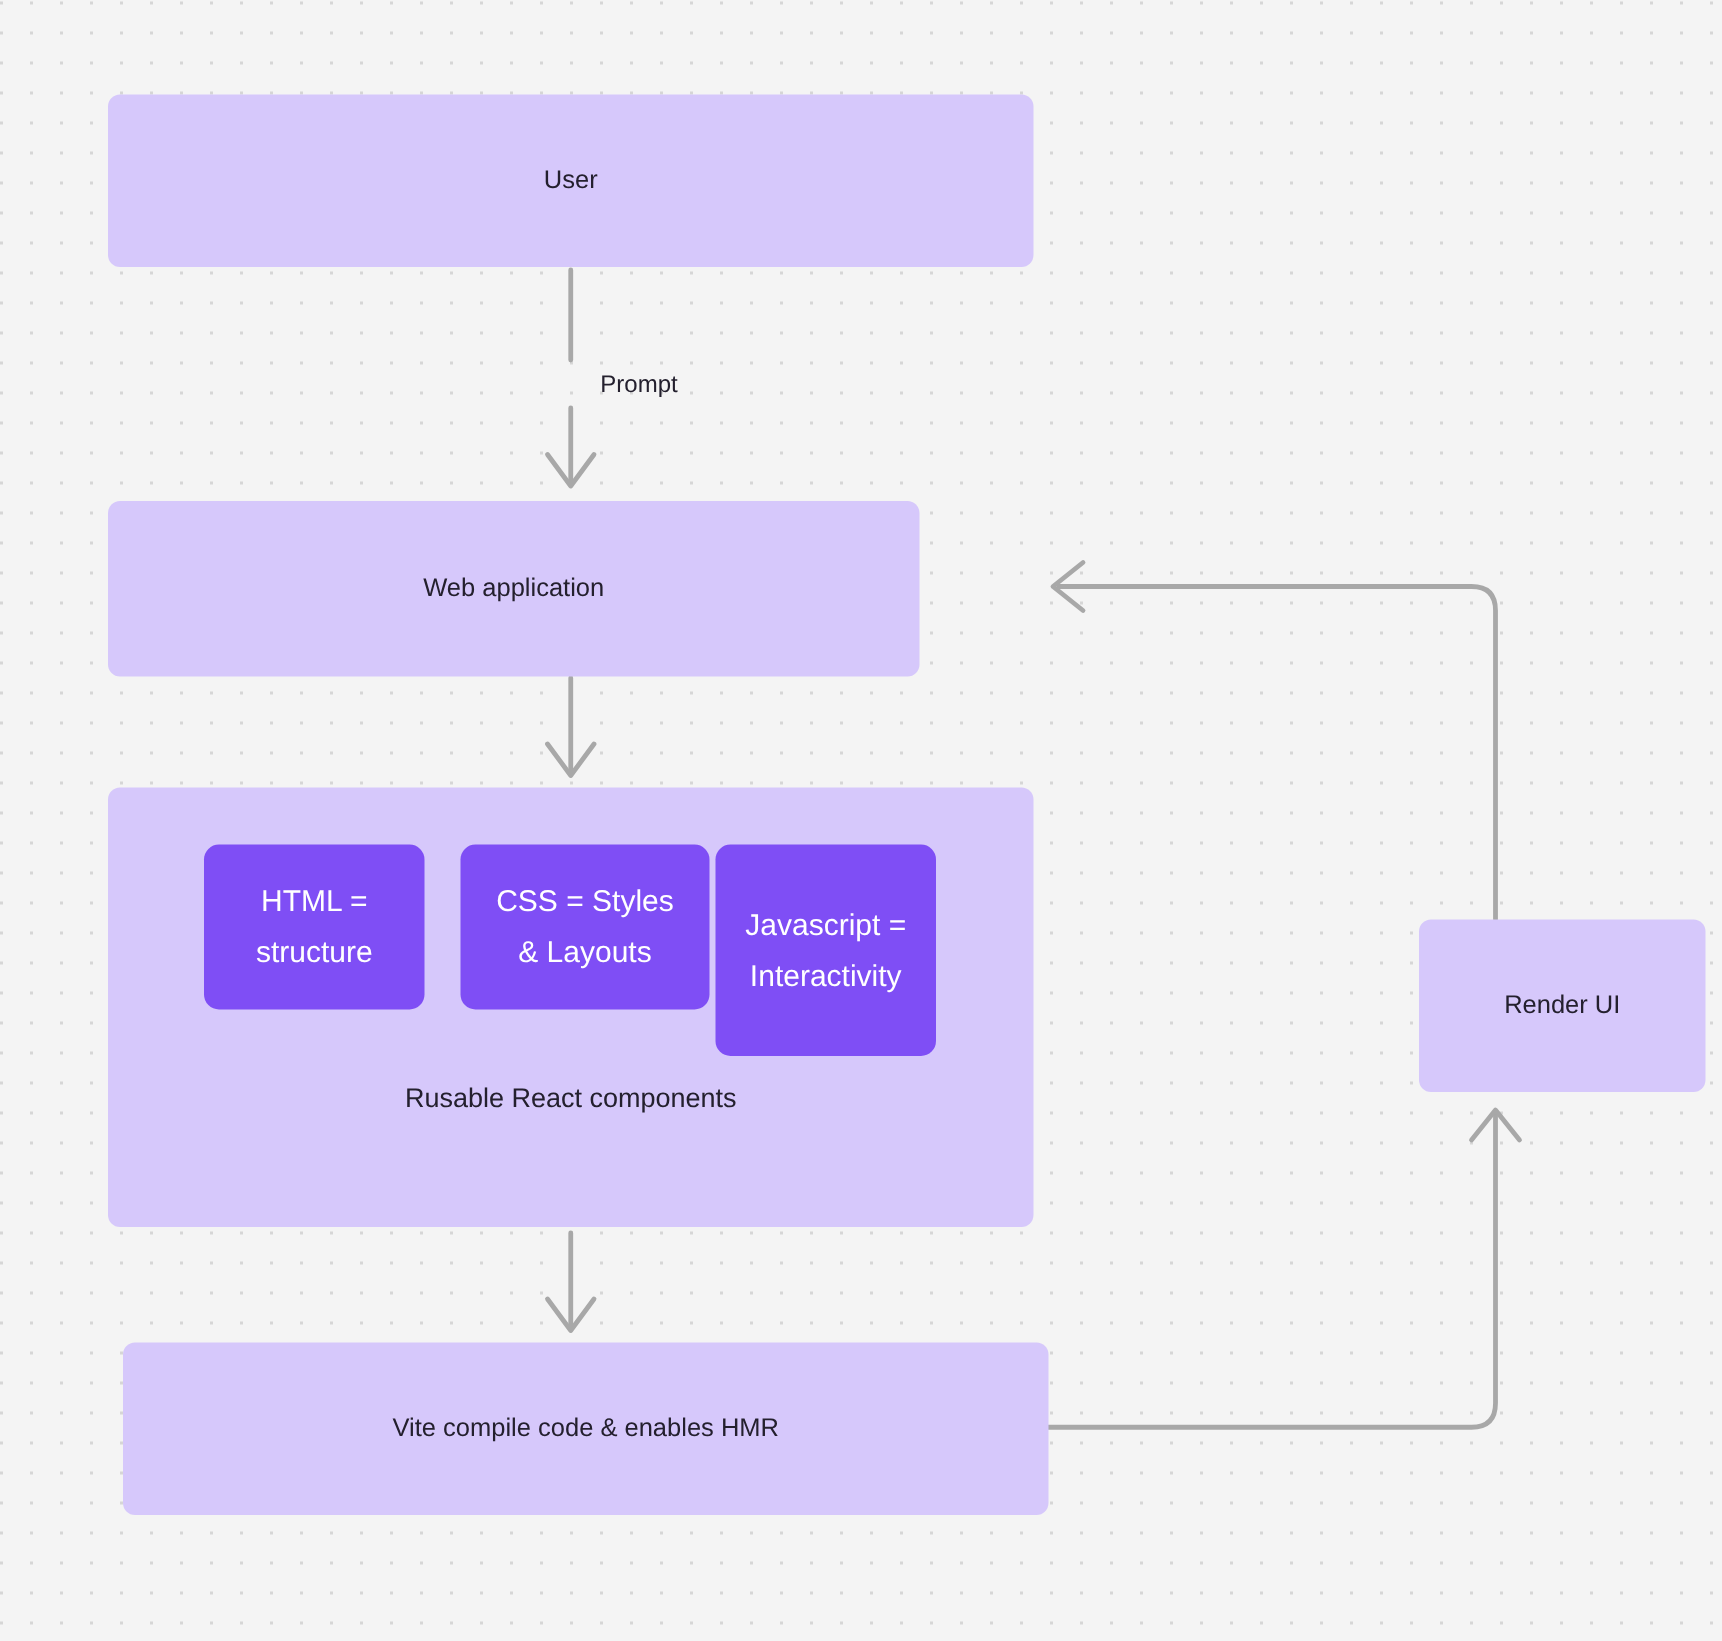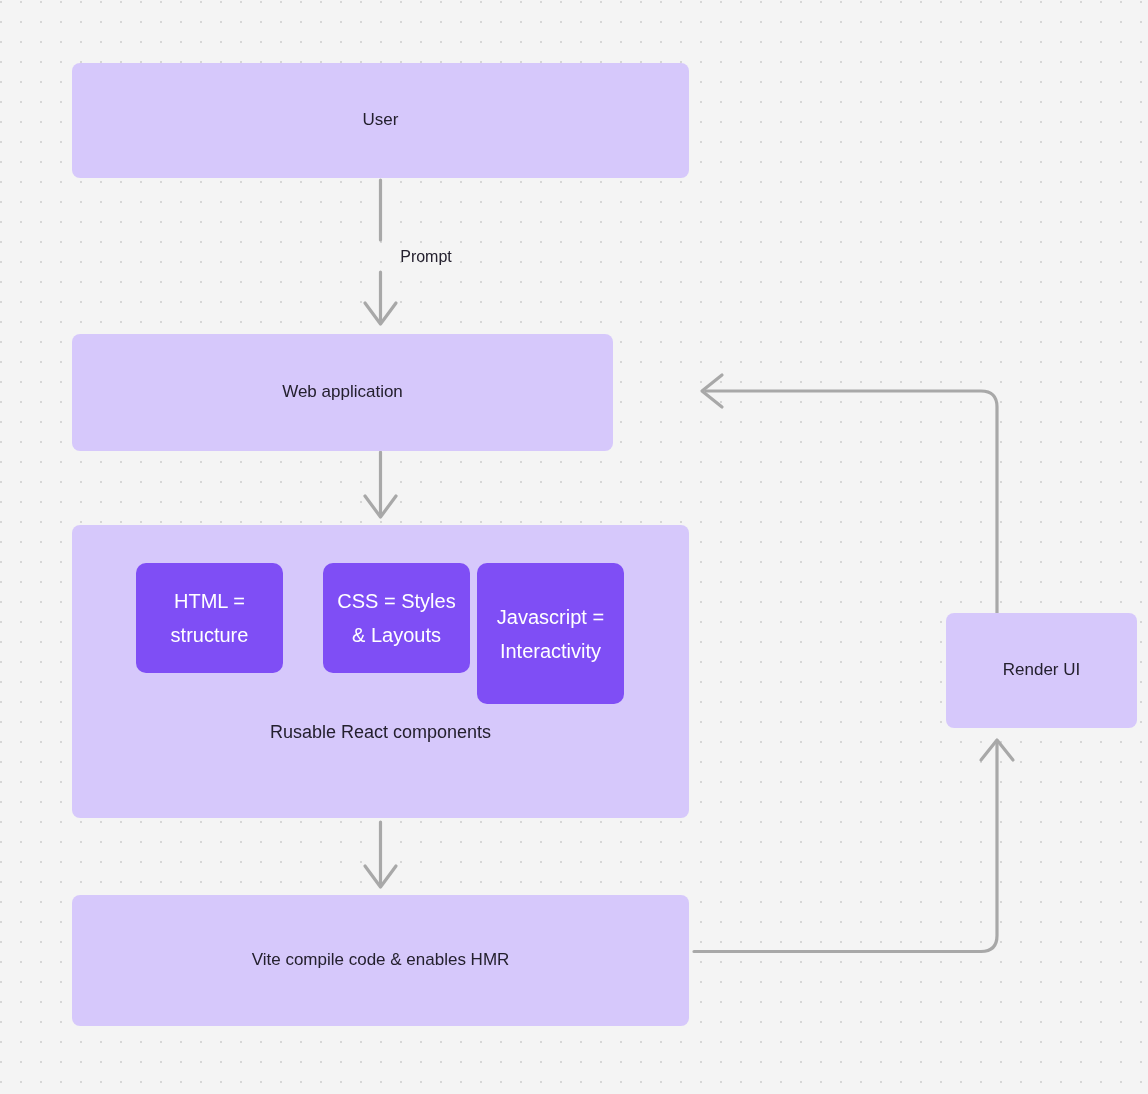--- a/index.html
+++ b/index.html
@@ -130,36 +130,36 @@
     <span class="node-label">Web application</span>
   </div>
 
   <div class="node" id="components-node" style="left:72px; top:525px; width:617px; height:293px;">
     <div class="chip" style="left:64px; top:38px; width:147px; height:110px;">
       <span>
         <span>HTML =</span><br>
         <span>structure</span>
       </span>
     </div>
-    <div class="chip" style="left:251px; top:38px; width:147px; height:110px;">
+    <div class="chip" style="left:235px; top:38px; width:166px; height:110px;">
       <span>
         <span>CSS = Styles</span><br>
         <span>&amp; Layouts</span>
       </span>
     </div>
     <div class="chip" style="left:405px; top:38px; width:147px; height:141px;">
       <span>
         <span>Javascript =</span><br>
         <span>Interactivity</span>
       </span>
     </div>
     <div class="sub-caption" style="top:195px;">Rusable React components</div>
   </div>
 
-  <div class="node" id="vite-node" style="left:72px; top:895px; width:617px; height:131px;">
+  <div class="node" id="vite-node" style="left:82px; top:895px; width:617px; height:115px;">
     <span class="node-label">Vite compile code &amp; enables HMR</span>
   </div>
 
   <div class="node" id="render-ui-node" style="left:946px; top:613px; width:191px; height:115px;text-align:center;">
     <span class="node-label">Render UI</span>
   </div>
 
 </div>
 
 </body></html>

